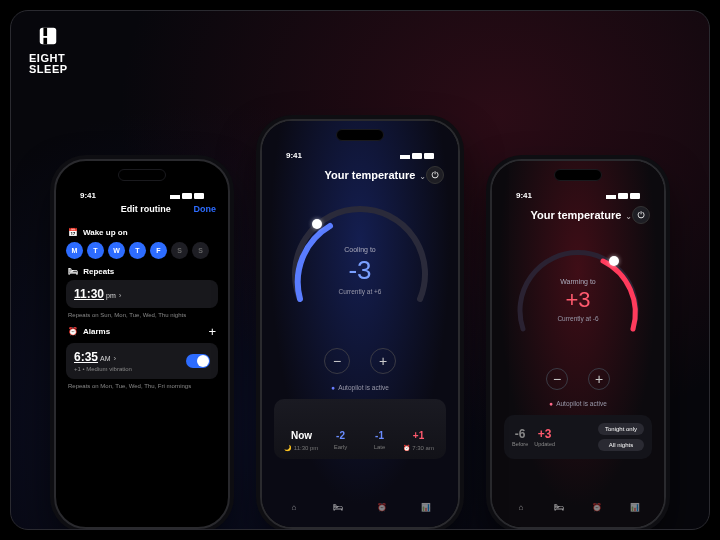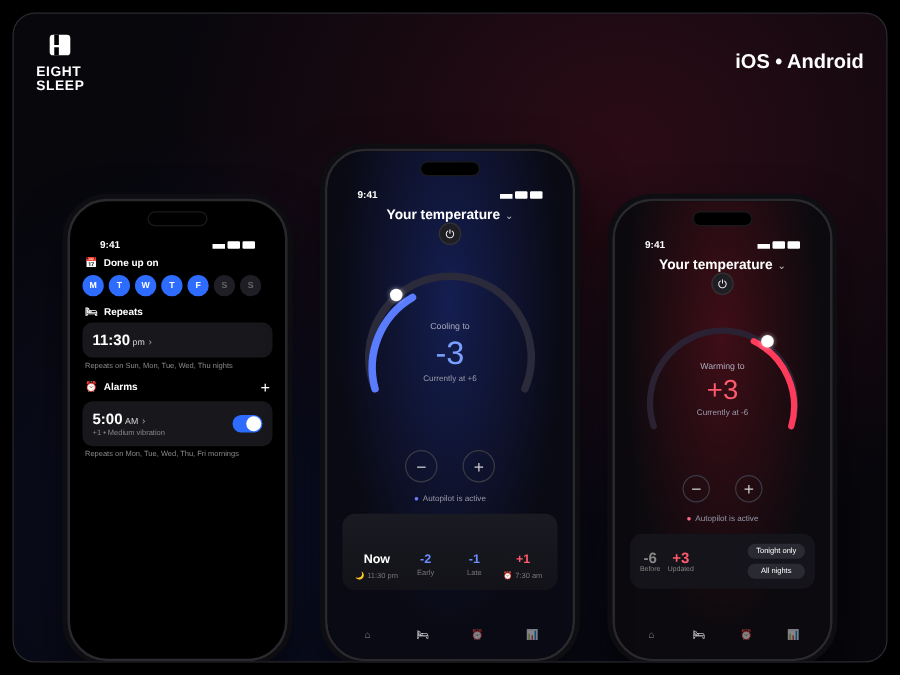--- a/index.html
+++ b/index.html
@@ -62,30 +62,30 @@
   .nav .title { font-weight: 600; }
   .nav .done { color: #2d6cff; font-weight: 600; }
 
   .section-h { display: flex; align-items: center; gap: 5px; font-size: 8px; font-weight: 600; margin: 6px 2px 4px; }
   .section-h .plus { margin-left: auto; font-size: 13px; font-weight: 400; }
   .days { display: flex; gap: 4px; margin: 5px 0 8px; }
   .day { width: 17px; height: 17px; border-radius: 50%; background: #1e1e24; color: #666; display:flex;align-items:center;justify-content:center; font-size:7px; font-weight:600; }
   .day.on { background: #2d6cff; color: #fff; }
 
   .card { background: #18181c; border-radius: 8px; padding: 7px 8px; margin-bottom: 4px; }
-  .card .main { font-size: 12px; font-weight: 600; }
+  .card .main { font-size: 12px; font-weight: 600; text-decoration: underline; }
   .card .am { font-size: 7px; font-weight: 400; opacity: 0.8; margin-left: 2px; }
   .card .chev { opacity: 0.6; font-size: 8px; margin-left: 3px; }
   .sub { font-size: 6px; color: #888; margin: 2px 2px 6px; }
   .alarm-row { display:flex; justify-content: space-between; align-items: center; }
   .switch { width: 24px; height: 14px; background: #2d6cff; border-radius: 8px; position: relative; }
   .switch::after { content:''; position:absolute; right:1px; top:1px; width:12px; height:12px; background:#fff; border-radius:50%; }
   .delete { color: #ff3b5c; text-align: center; font-size: 8px; font-weight: 600; padding-top: 18px; }
 
-  .temp-header { display:flex; justify-content:flex-end; align-items:center; padding: 6px 4px 4px; flex-direction: column; }
+  .temp-header { display:flex; justify-content:flex-end; align-items:center; padding: 6px 4px 4px; }
   .temp-title { font-size: 11px; font-weight: 700; }
   .chev-d { font-size: 8px; opacity: 0.7; margin-left: 4px; }
   .power { width: 18px; height: 18px; border-radius: 50%; background: #1e1e24; border:1px solid #333; display:flex;align-items:center;justify-content:center; font-size:9px; }
 
   .gauge-wrap { position: relative; width: 100%; height: 150px; margin-top: 8px; }
   .gauge-wrap.small { height: 130px; }
   .gauge { position: absolute; left: 50%; top: 8px; transform: translateX(-50%); }
   .thumb { position: absolute; width: 10px; height: 10px; background: #fff; border-radius: 50%; box-shadow: 0 0 4px rgba(255,255,255,0.6); }
   .gauge-center { position: absolute; left:0; right:0; top: 50px; text-align: center; }
   .gauge-center.small { top: 42px; }
@@ -133,40 +133,44 @@
       <svg viewBox="0 0 24 24" fill="#fff">
           <rect x="3" y="3" width="18" height="18" rx="3" fill="#fff"></rect>
           <rect x="7" y="3" width="4" height="9" fill="#000"></rect>
           <rect x="7" y="14" width="4" height="7" fill="#000"></rect>
         </svg>
       <div>
         <div class="logo-text">EIGHT</div>
         <div class="logo-text">SLEEP</div>
       </div>
     </div>
-    <div class="platforms">iOS • Android</div>
   </div>
 
   <div class="phones">
 
     <div class="phone">
       <div class="notch"></div>
       <div class="screen">
         <div class="statusbar">
           <span>9:41</span>
           <div class="status-icons">
               <span></span>
               <span></span>
               <span></span>
             </div>
         </div>
+        <div class="nav">
+          <span style="width:30px"></span>
+          <span class="title">Edit routine</span>
+          <span class="done">Done</span>
+        </div>
 
         <div class="section-h">
           <span>📅</span>
-          <span>Done up on</span>
+          <span>Wake up on</span>
         </div>
         <div class="days" id="days-row">
             <div class="day on">M</div>
             <div class="day on">T</div>
             <div class="day on">W</div>
             <div class="day on">T</div>
             <div class="day on">F</div>
             <div class="day">S</div>
             <div class="day">S</div>
           </div>
@@ -181,21 +185,21 @@
         <div class="sub">Repeats on Sun, Mon, Tue, Wed, Thu nights</div>
 
         <div class="section-h">
           <span>⏰</span>
           <span>Alarms</span>
           <span class="plus">+</span>
         </div>
         <div class="card">
           <div class="alarm-row">
             <div>
-              <span class="main">5:00</span><span class="am">AM</span><span class="chev">›</span>
+              <span class="main">6:35</span><span class="am">AM</span><span class="chev">›</span>
               <div style="font-size:6px;color:#888;margin-top:2px">+1  •  Medium vibration</div>
             </div>
             <div class="switch"></div>
           </div>
         </div>
         <div class="sub">Repeats on Mon, Tue, Wed, Thu, Fri mornings</div>
 
       </div>
     </div>
 

